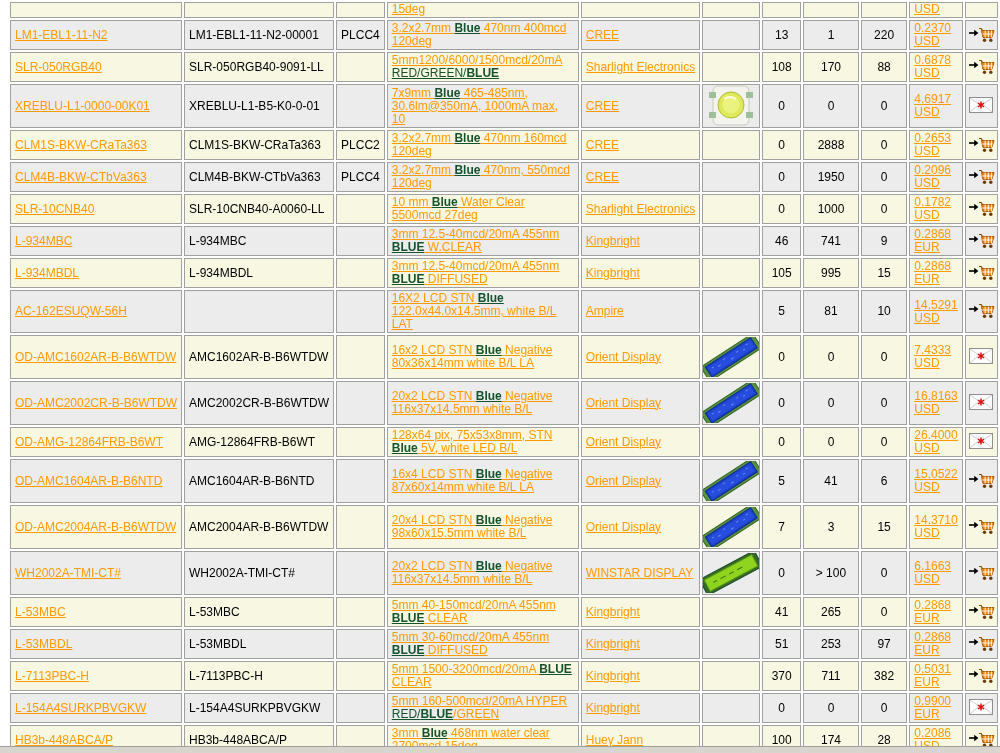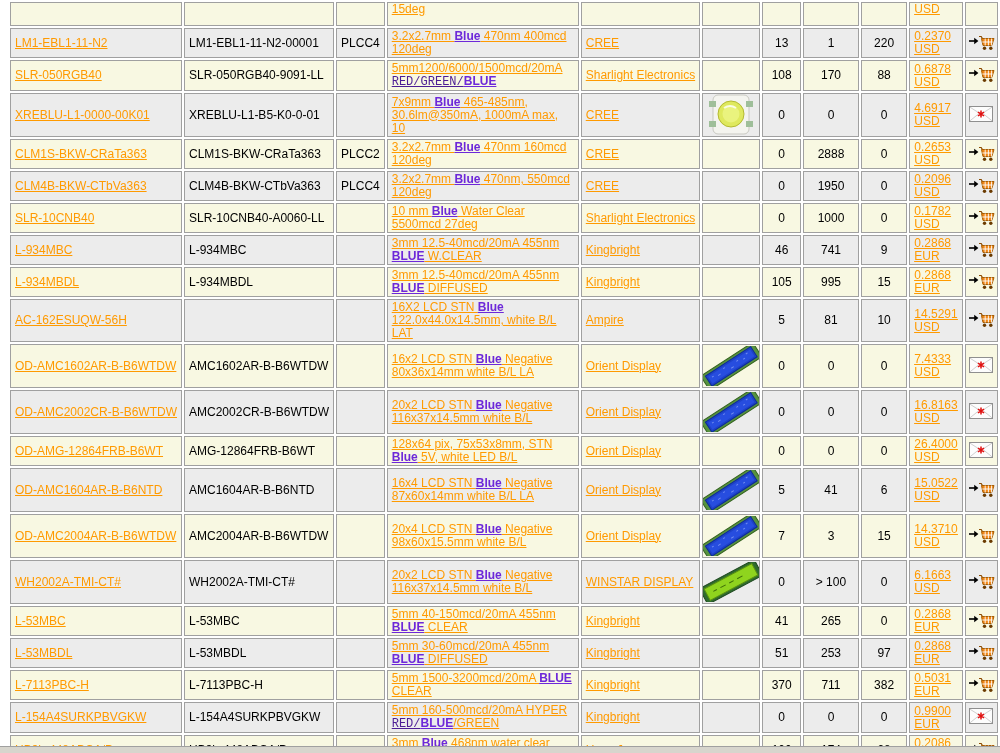--- a/index.html
+++ b/index.html
@@ -11,35 +11,35 @@
   table{border-collapse:separate;border-spacing:2px;table-layout:fixed;}
   td{
     border:1px solid #a0a0a0;
     padding:1px 4px;
     font-size:12px;line-height:13px;color:#000;
     vertical-align:middle;overflow:hidden;
     box-sizing:border-box;
     height:29px;
   }
   tr.tall td{height:44px;}
-  tr.stub td{height:11px;vertical-align:bottom;padding-top:0;padding-bottom:9px;}
+  tr.stub td{height:11px;vertical-align:bottom;padding-top:0;padding-bottom:1px;}
   tr.r-gray td{background:#ececec;}
   tr.r-cream td{background:#f8f8e2;}
   .c-part,.c-mpn,.c-mfr{white-space:nowrap;}
   .c-qty{text-align:center;}
   .c-price{}
   .c-act{text-align:center;padding:1px;}
   .c-img{text-align:center;padding:0;}
   .c-img svg{vertical-align:middle;}
   a.lnk{color:#ff9a00;text-decoration:underline;cursor:pointer;}
   a.price span{text-decoration:underline;}
   .desc span{display:inline;}
   .seg-o{color:#ff9a00;}
-  .seg-r{color:#4c1d95;font-family:Liberation Mono, monospace;}
-  .seg-rb{color:#6d28d9;font-weight:bold;}
+  .seg-r{color:#14532d;}
+  .seg-rb{color:#14532d;font-weight:bold;}
   .desc.u .seg-o,.desc.u .seg-r,.desc.u .seg-rb{text-decoration:underline;cursor:pointer;}
   .hscroll{
     position:fixed;left:0;bottom:0;width:1000px;height:6px;
     background:#d7d5cd;border-top:1px solid #a0a0a0;
   }
 </style>
 </head>
 <body>
 
 <div class="wrap">

